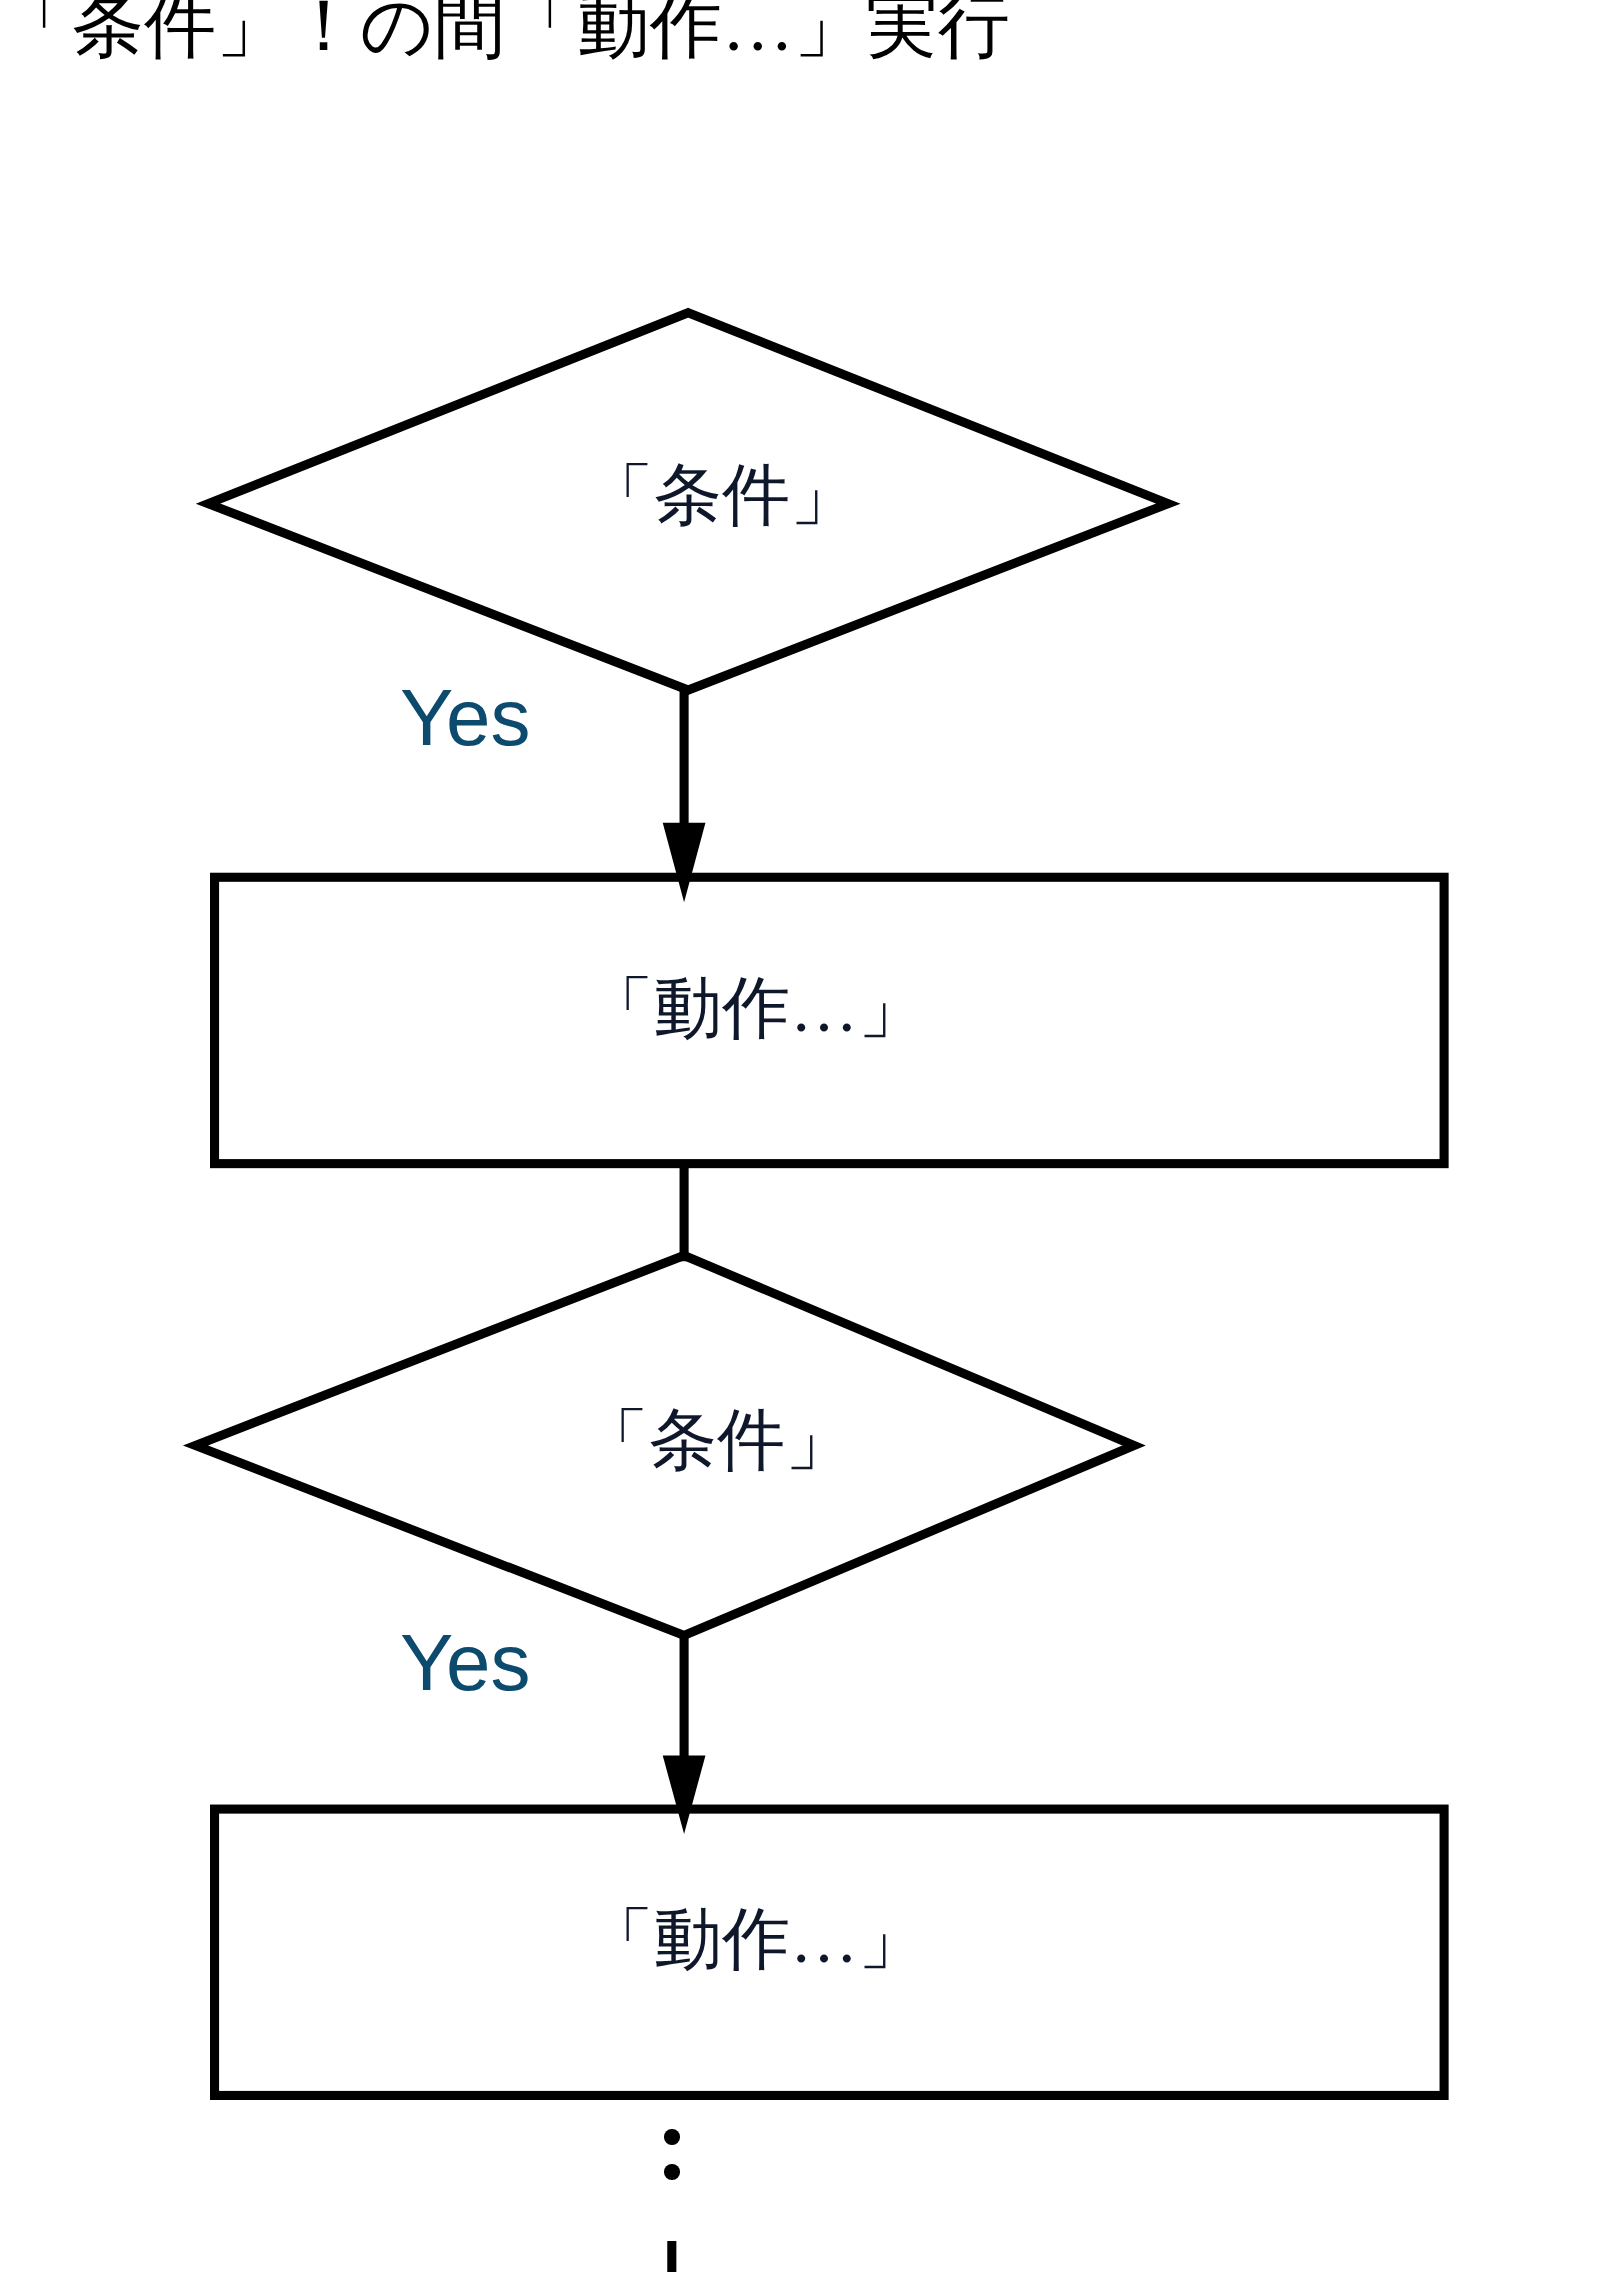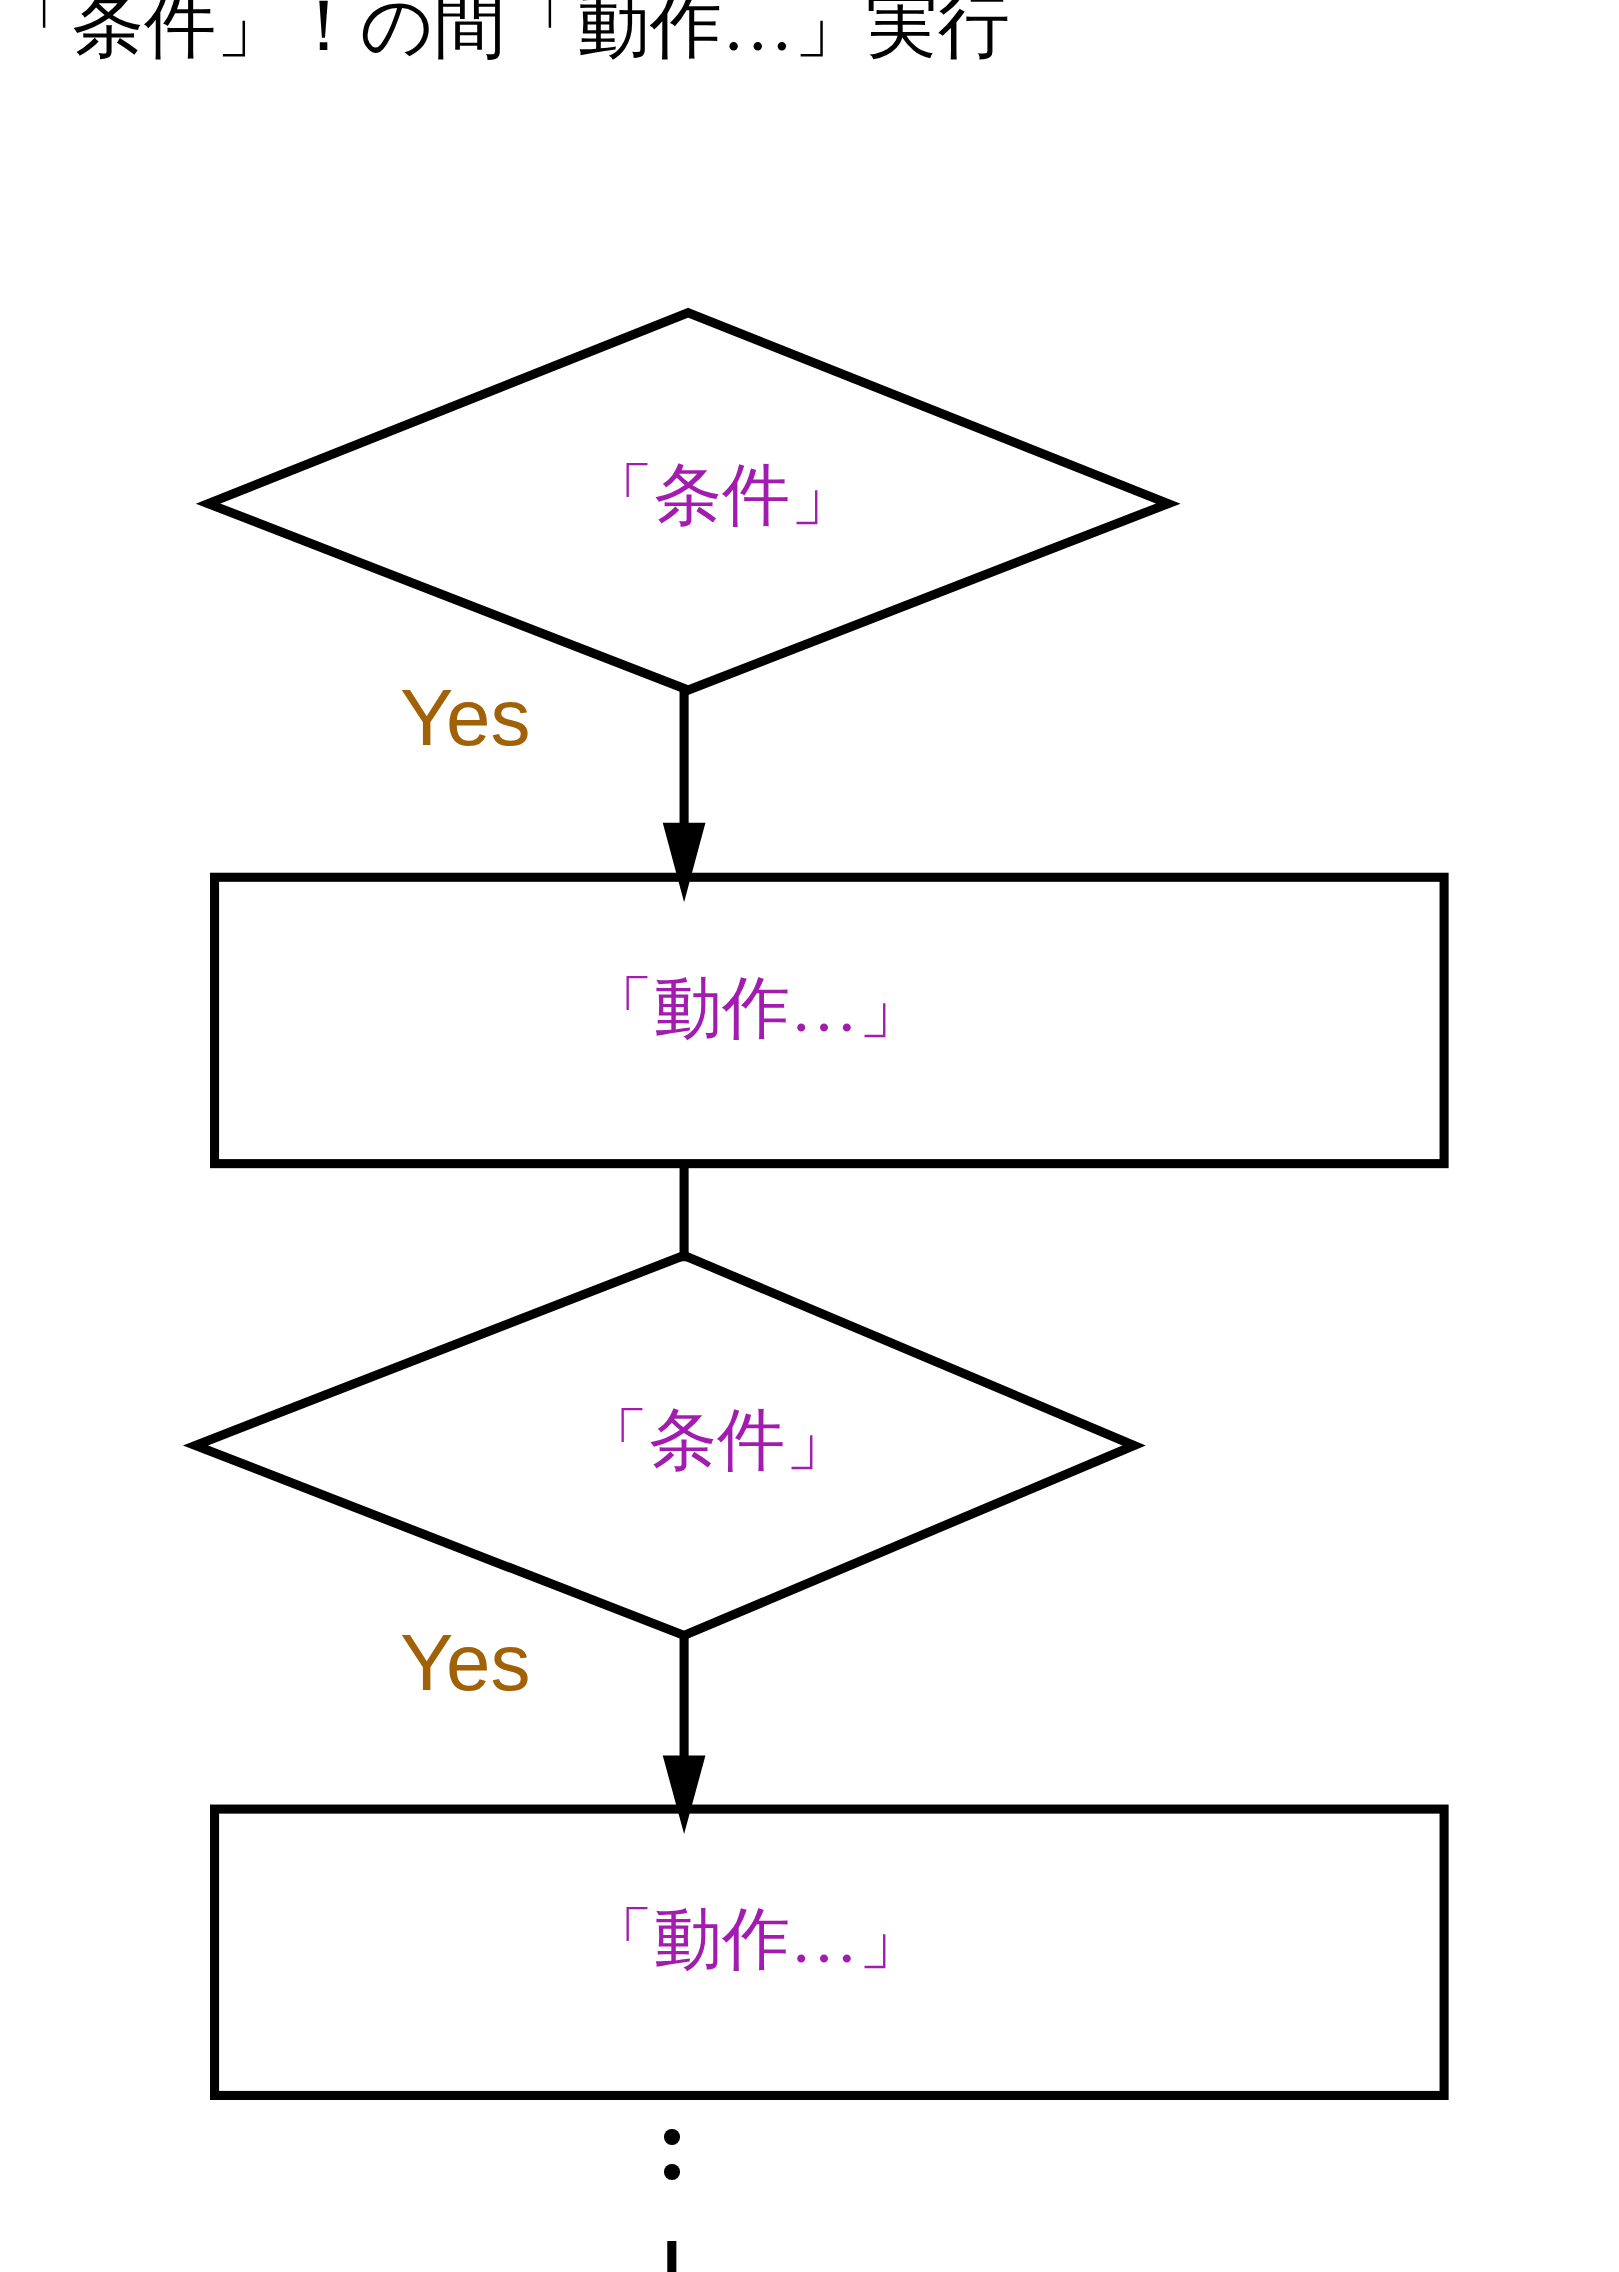--- a/index.html
+++ b/index.html
@@ -38,29 +38,29 @@
     width: 1620px;
     height: 2890px;
     display: block;
   }
   .node-label {
     position: absolute;
     font-family: "Liberation Serif", "DejaVu Serif", serif;
     font-size: 68px;
     line-height: 1.0;
     white-space: nowrap;
-    color: #a21caf;
+    color: #0f172a;
   }
   .edge-label {
     position: absolute;
     font-family: "Liberation Sans", sans-serif;
     font-size: 80px;
     line-height: 1.0;
     white-space: nowrap;
-    color: #a16207;
+    color: #0c4a6e;
   }
   .vdots {
     position: absolute;
     width: 15.5px;
     height: 15.5px;
     border-radius: 50%;
     background: #000000;
   }
 </style>
 </head>

